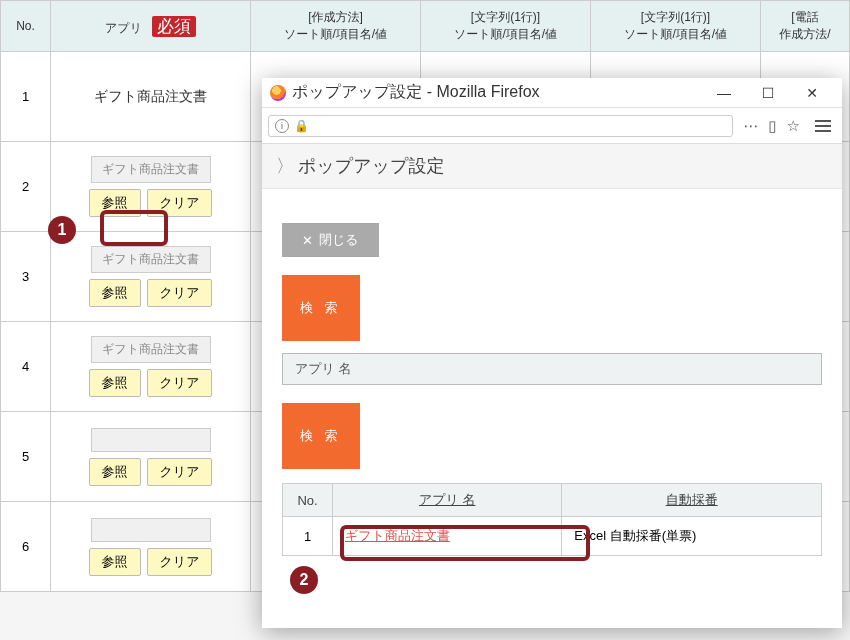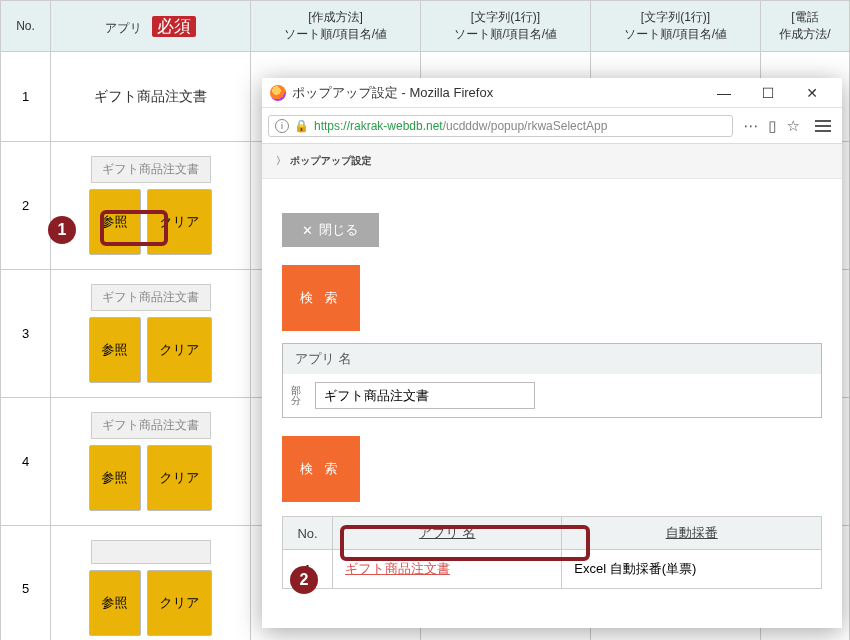--- a/index.html
+++ b/index.html
@@ -9,45 +9,45 @@
 .bg-table table { border-collapse: collapse; width: 100%; }
 .bg-table th { background: #e5f0f0; border: 1px solid #ccc; padding: 8px 4px; font-weight: normal; color: #333; font-size: 12px; text-align: center; }
 .bg-table td { border: 1px solid #ccc; background: #fff; padding: 14px 6px; text-align: center; vertical-align: middle; }
 .col-no { width: 50px; }
 .col-app { width: 200px; }
 .col-sort { width: 170px; }
 .req-badge { background: #c1272d; color: #fff; font-size: 17px; padding: 1px 5px; border-radius: 2px; }
 .app-cell { display: flex; flex-direction: column; align-items: center; gap: 6px; }
 .app-readonly { background: #f0f0f0; border: 1px solid #ccc; padding: 4px 8px; color: #888; font-size: 12px; width: 120px; }
 .btn-row { display: flex; gap: 6px; justify-content: center; }
-.btn { background: #eab308; border: 1px solid #bbb; padding: 23px 12px; font-size: 13px; cursor: pointer; border-radius: 2px; }
+.btn { background: #fef9c3; border: 1px solid #bbb; padding: 4px 12px; font-size: 13px; cursor: pointer; border-radius: 2px; }
 .row1-app { color: #333; font-size: 14px; }
 
 .marker { position: absolute; width: 28px; height: 28px; border-radius: 50%; background: #8a1e24; color: #fff; font-weight: bold; display: flex; align-items: center; justify-content: center; font-size: 16px; z-index: 50; }
 .marker-box { position: absolute; border: 4px solid #8a1e24; border-radius: 6px; z-index: 49; }
 
 .popup { position: absolute; top: 78px; left: 262px; width: 580px; height: 550px; background: #fff; box-shadow: 0 4px 24px rgba(0,0,0,0.35); z-index: 20; display: flex; flex-direction: column; }
 .titlebar { background: #fff; height: 30px; display: flex; align-items: center; padding: 0 8px; border-bottom: 1px solid #e0e0e0; }
 .titlebar .ff-icon { width: 16px; height: 16px; margin-right: 6px; border-radius: 50%; background: radial-gradient(circle at 40% 35%, #ffcf5c 0 30%, #ff7e29 31% 60%, #b23aee 61% 100%); }
-.titlebar .title { flex: 1; font-size: 13px; color: #333; }
+.titlebar .title { flex: 1; font-size: 16px; color: #333; }
 .tbar-btns { display: flex; gap: 0; }
 .tbar-btn { width: 44px; height: 28px; display: flex; align-items: center; justify-content: center; cursor: pointer; color: #333; font-size: 14px; }
 
 .addrbar { height: 36px; display: flex; align-items: center; padding: 0 6px; gap: 6px; border-bottom: 1px solid #ddd; }
 .addr-field { flex: 1; display: flex; align-items: center; border: 1px solid #ccc; border-radius: 3px; padding: 3px 6px; font-size: 12px; gap: 5px; }
 .info-icon { width: 14px; height: 14px; border: 1px solid #888; border-radius: 50%; display: flex; align-items: center; justify-content: center; font-size: 9px; color: #666; }
 .lock { color: #2a9d4a; font-size: 12px; }
 .url-secure { color: #2a9d4a; }
 .url-rest { color: #888; }
 .addr-icons { display: flex; gap: 10px; color: #555; font-size: 15px; padding: 0 4px; }
 .hamburger { width: 26px; display: flex; flex-direction: column; gap: 3px; align-items: center; justify-content: center; cursor: pointer; }
 .hamburger span { width: 16px; height: 2px; background: #555; }
 
 .popup-body { flex: 1; background: #fff; overflow: auto; }
-.crumb { background: #f5f5f5; padding: 10px 14px; border-bottom: 1px solid #e5e5e5; font-size: 10px; font-weight: bold; color: #444; }
+.crumb { background: #f5f5f5; padding: 10px 14px; border-bottom: 1px solid #e5e5e5; font-size: 18px; font-weight: normal; color: #444; }
 .crumb .chev { color: #888; margin-right: 4px; }
 .body-inner { padding: 16px 20px; }
 .close-btn { background: #aaa; color: #fff; border: none; padding: 8px 20px; font-size: 13px; cursor: pointer; display: inline-flex; gap: 6px; align-items: center; }
 .search-btn { background: #f26a2e; color: #fff; border: none; padding: 24px 18px; font-size: 13px; cursor: pointer; letter-spacing: 4px; }
 .filter-box { border: 1px solid #bbb; margin-top: 12px; }
 .filter-head { background: #eef2f2; padding: 6px 12px; font-size: 13px; color: #555; }
 .filter-row { display: flex; align-items: center; padding: 8px 8px; gap: 6px; }
 .filter-lbl { writing-mode: horizontal-tb; font-size: 10px; color: #666; width: 18px; line-height: 1; }
 .filter-input { border: 1px solid #bbb; padding: 5px 8px; font-size: 13px; width: 220px; }
 .results { margin-top: 14px; }
@@ -193,23 +193,20 @@
     <div class="tbar-btns">
       <div class="tbar-btn">―</div>
       <div class="tbar-btn">☐</div>
       <div class="tbar-btn close">✕</div>
     </div>
   </div>
   <div class="addrbar">
     <div class="addr-field">
       <span class="info-icon">i</span>
       <span class="lock">🔒</span>
-      <span>
-        <span class="url-secure">https://rakrak-webdb.net</span><span class="url-rest">/ucdddw/popup/rkwaSelectApp</span>
-      </span>
     </div>
     <div class="addr-icons">
       <span>⋯</span>
       <span>▯</span>
       <span>☆</span>
     </div>
     <div class="hamburger">
         <span></span>
         <span></span>
         <span></span>
@@ -222,24 +219,20 @@
     <div class="body-inner">
       <div class="spacer"></div>
       <button class="close-btn">
         <span>✕</span>
         <span>閉じる</span>
       </button>
       <div class="spacer"></div>
       <button class="search-btn">検 索</button>
       <div class="filter-box">
         <div class="filter-head">アプリ 名</div>
-        <div class="filter-row">
-          <div class="filter-lbl">部分</div>
-          <input class="filter-input" value="ギフト商品注文書" style="">
-        </div>
       </div>
       <div class="spacer"></div>
       <button class="search-btn">検 索</button>
       <div class="results">
         <table>
           <thead>
               <tr>
             <th class="no-u" style="width:50px">No.</th>
             <th>アプリ 名</th>
             <th>自動採番</th>

